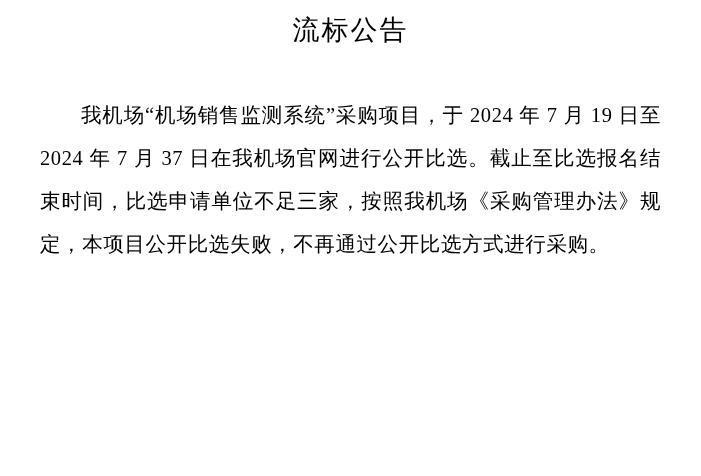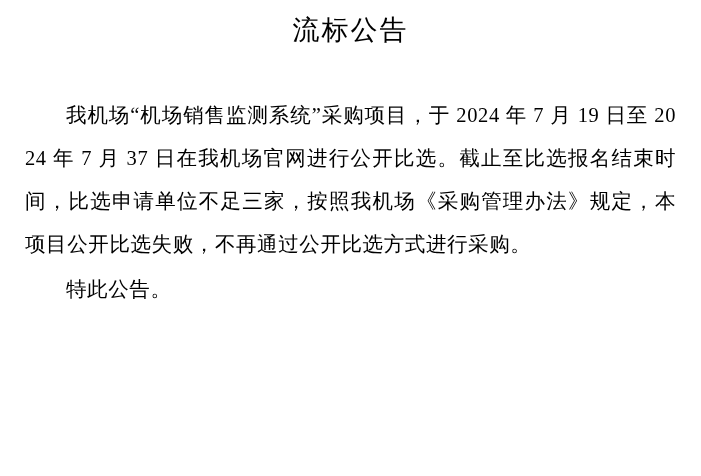--- a/index.html
+++ b/index.html
@@ -12,21 +12,21 @@
     background: #ffffff;
     font-family: "Liberation Serif", "DejaVu Serif", serif;
     color: #000000;
     overflow: hidden;
   }
   .page {
     position: relative;
     width: 701px;
     height: 476px;
     box-sizing: border-box;
-    padding: 0 25px;
+    padding: 0 40px;
   }
   .doc-title {
     margin: 0;
     padding-top: 10px;
     text-align: center;
     font-size: 27px;
     font-weight: normal;
     letter-spacing: 2px;
     line-height: 40px;
     font-family: "Liberation Serif", "DejaVu Serif", serif;
@@ -50,16 +50,15 @@
 </style>
 </head>
 <body>
 
 <div class="page">
 
   <h1 class="doc-title">流标公告</h1>
 
   <div class="body-block">
     <p class="para">我机场“机场销售监测系统”采购项目，于 2024 年 7 月 19 日至 2024 年 7 月 37 日在我机场官网进行公开比选。截止至比选报名结束时间，比选申请单位不足三家，按照我机场《采购管理办法》规定，本项目公开比选失败，不再通过公开比选方式进行采购。</p>
-    <p class="para">特此公告。</p>
   </div>
 
 </div>
 
 </body></html>

